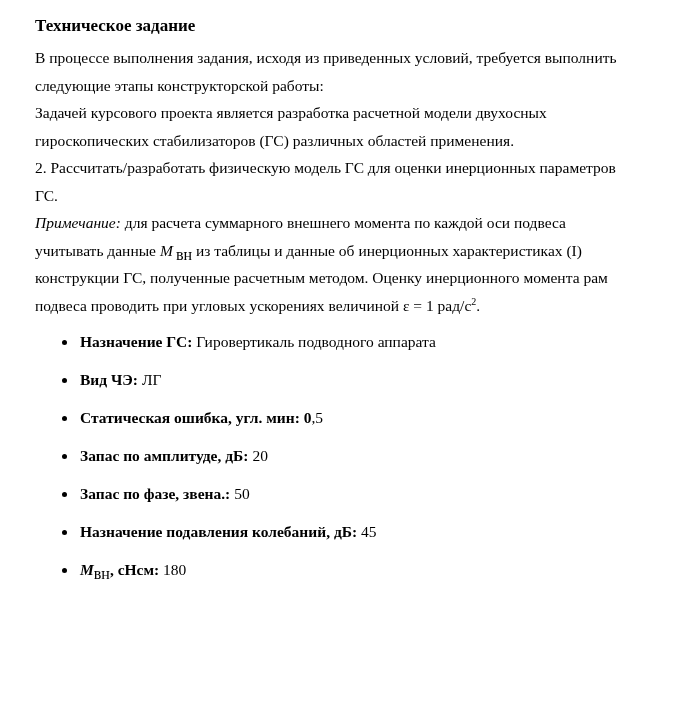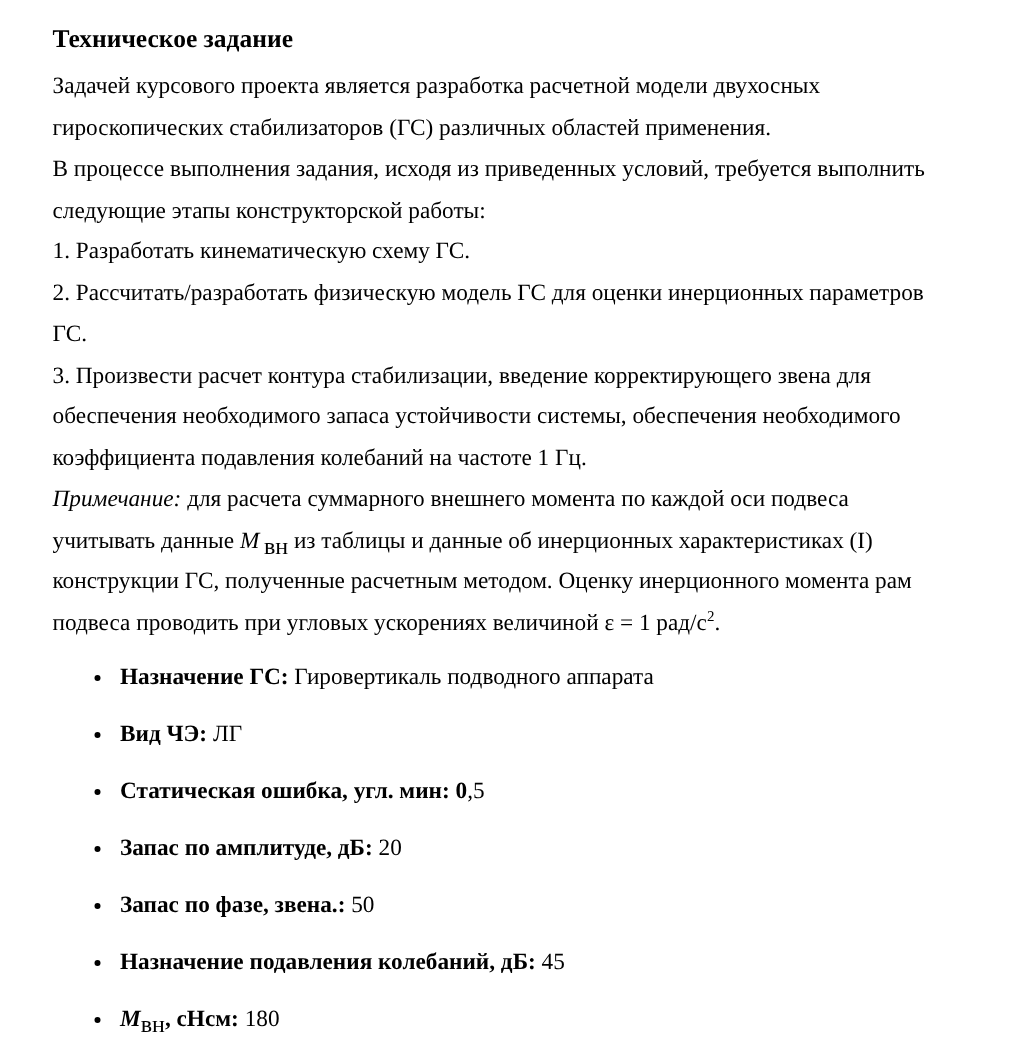--- a/index.html
+++ b/index.html
@@ -38,27 +38,25 @@
   }
   ul.specs b { font-weight: bold; }
 </style>
 </head>
 <body>
 
 <div class="page">
 
   <h1 class="title">Техническое задание</h1>
 
+  <p class="body">В процессе выполнения задания, исходя из приведенных условий, требуется выполнить следующие этапы конструкторской работы:</p>
+
   <p class="body">Задачей курсового проекта является разработка расчетной модели двухосных гироскопических стабилизаторов (ГС) различных областей применения.</p>
 
-  <p class="body">В процессе выполнения задания, исходя из приведенных условий, требуется выполнить следующие этапы конструкторской работы:</p>
-
-  <p class="body">1. Разработать кинематическую схему ГС.</p>
   <p class="body">2. Рассчитать/разработать физическую модель ГС для оценки инерционных параметров ГС.</p>
-  <p class="body">3. Произвести расчет контура стабилизации, введение корректирующего звена для обеспечения необходимого запаса устойчивости системы, обеспечения необходимого коэффициента подавления колебаний на частоте 1 Гц.</p>
 
   <p class="body"><em class="note-lead">Примечание:</em><span> для расчета суммарного внешнего момента по каждой оси подвеса учитывать данные</span><span class="math-italic">М</span><sub class="small">вн</sub><span> из таблицы и данные об инерционных характеристиках (I) конструкции ГС, полученные расчетным методом. Оценку инерционного момента рам подвеса проводить при угловых ускорениях величиной ε = 1 рад/с</span><sup class="small">2</sup><span>.</span></p>
 
   <ul class="specs">
     <li><b>Назначение ГС:</b><span> Гировертикаль подводного аппарата</span></li>
     <li><b>Вид ЧЭ:</b><span> ЛГ</span></li>
     <li><b>Статическая ошибка, угл. мин: 0</b><span>,5</span></li>
     <li><b>Запас по амплитуде, дБ:</b><span> 20</span></li>
     <li><b>Запас по фазе, звена.:</b><span> 50</span></li>
     <li><b>Назначение подавления колебаний, дБ:</b><span> 45</span></li>

